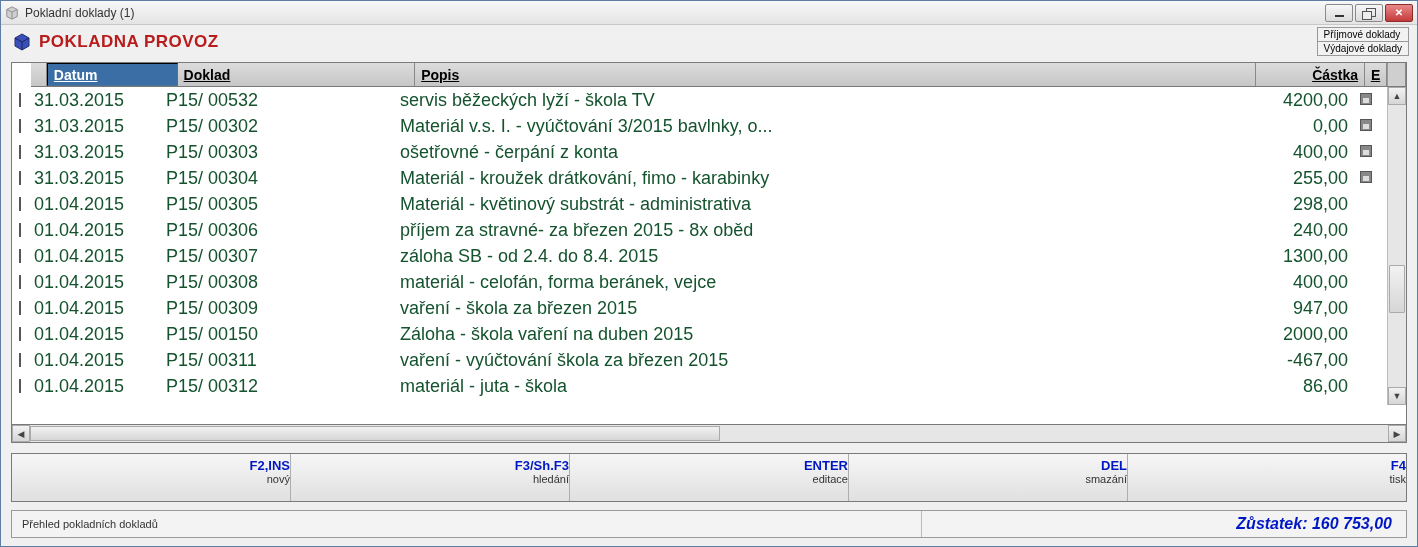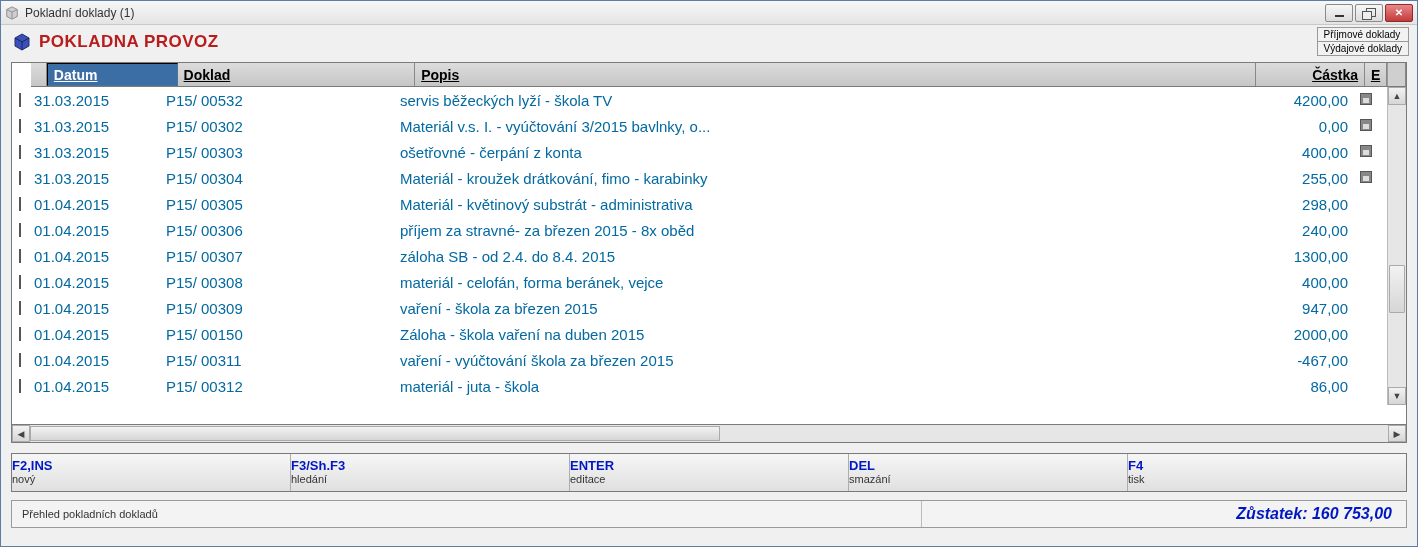--- a/index.html
+++ b/index.html
@@ -42,21 +42,21 @@
   .gh.gutter { width:16px; padding:0; }
   .gh.e { width:22px; justify-content:center; }
   .gh.sb { width:19px; background:#cfcfcf; border-left:1px solid #999; }
   .col-datum  { width:132px; }
   .col-doklad { width:240px; }
   .col-popis  { width:850px; }
   .col-castka { width:110px; justify-content:flex-end; }
 
   .grid-body { overflow:hidden; height:318px; position:relative; }
   .rows-wrap { position:absolute; top:0; left:0; right:19px; }
-  .row { display:flex; height:26px; align-items:center; font-size:15px; color:#0369a1; }
+  .row { display:flex; height:26px; align-items:center; font-size:18px; color:#14532d; }
   .row .gc { border-right:0; padding:0 6px; }
   .row .gutter { width:16px; padding:0; display:flex; align-items:center; justify-content:center; }
   .row .gutter-tick { width:2px; height:14px; background:#555; }
   .row .c-datum { width:132px; }
   .row .c-doklad{ width:234px; }
   .row .c-popis { width:850px; }
   .row .c-castka{ width:110px; text-align:right; }
   .row .c-e     { width:22px; text-align:center; font-size:10px; color:#555; }
   .disk-icon { display:inline-block; width:12px; height:12px; border:1px solid #555; background:#888; position:relative; }
   .disk-icon::after { content:""; position:absolute; left:2px; right:2px; bottom:1px; height:5px; background:#ddd; }
@@ -66,21 +66,21 @@
   .vscroll .track { position:absolute; top:18px; bottom:18px; left:0; right:0; }
   .vscroll .thumb { position:absolute; left:1px; right:1px; top:160px; height:48px; background:linear-gradient(#f2f2f2,#d6d6d6); border:1px solid #aaa; border-radius:1px; }
   .vscroll .arr.bottom { position:absolute; bottom:0; left:0; right:0; }
 
   .hscroll { height:18px; margin:0 10px; border:1px solid #7a7a7a; border-top:0; background:#e6e6e6; display:flex; }
   .hscroll .harr { width:18px; background:linear-gradient(#f2f2f2,#d6d6d6); border:1px solid #aaa; display:flex; align-items:center; justify-content:center; font-size:9px; color:#444; }
   .hscroll .htrack { flex:1; position:relative; }
   .hscroll .hthumb { position:absolute; top:1px; bottom:1px; left:0; width:690px; background:linear-gradient(#f2f2f2,#d6d6d6); border:1px solid #aaa; }
 
   .fnbar { display:flex; margin:10px 10px 8px 10px; border:1px solid #7a7a7a; background:linear-gradient(#f6f6f6,#e0e0e0); }
-  .fnbtn { flex:1; text-align:left; padding:4px 0 6px 0; border-right:1px solid #adadad; }
+  .fnbtn { flex:1; text-align:right; padding:4px 0 16px 0; border-right:1px solid #adadad; }
   .fnbtn:last-child { border-right:0; }
   .fnbtn .key { color:#0018c3; font-weight:bold; font-size:13px; }
   .fnbtn .lbl { font-size:11px; color:#333; }
 
   .statusbar { display:flex; margin:0 10px 8px 10px; border:1px solid #9a9a9a; height:28px; align-items:center; background:#f3f3f3; }
   .status-left { flex:1; padding:0 10px; font-size:11px; color:#333; border-right:1px solid #bbb; height:100%; display:flex; align-items:center; }
   .status-spacer{ width:300px; }
   .status-right { padding:0 14px; font-size:16px; color:#0018c3; font-weight:bold; font-style:italic; }
 </style>
 </head>

